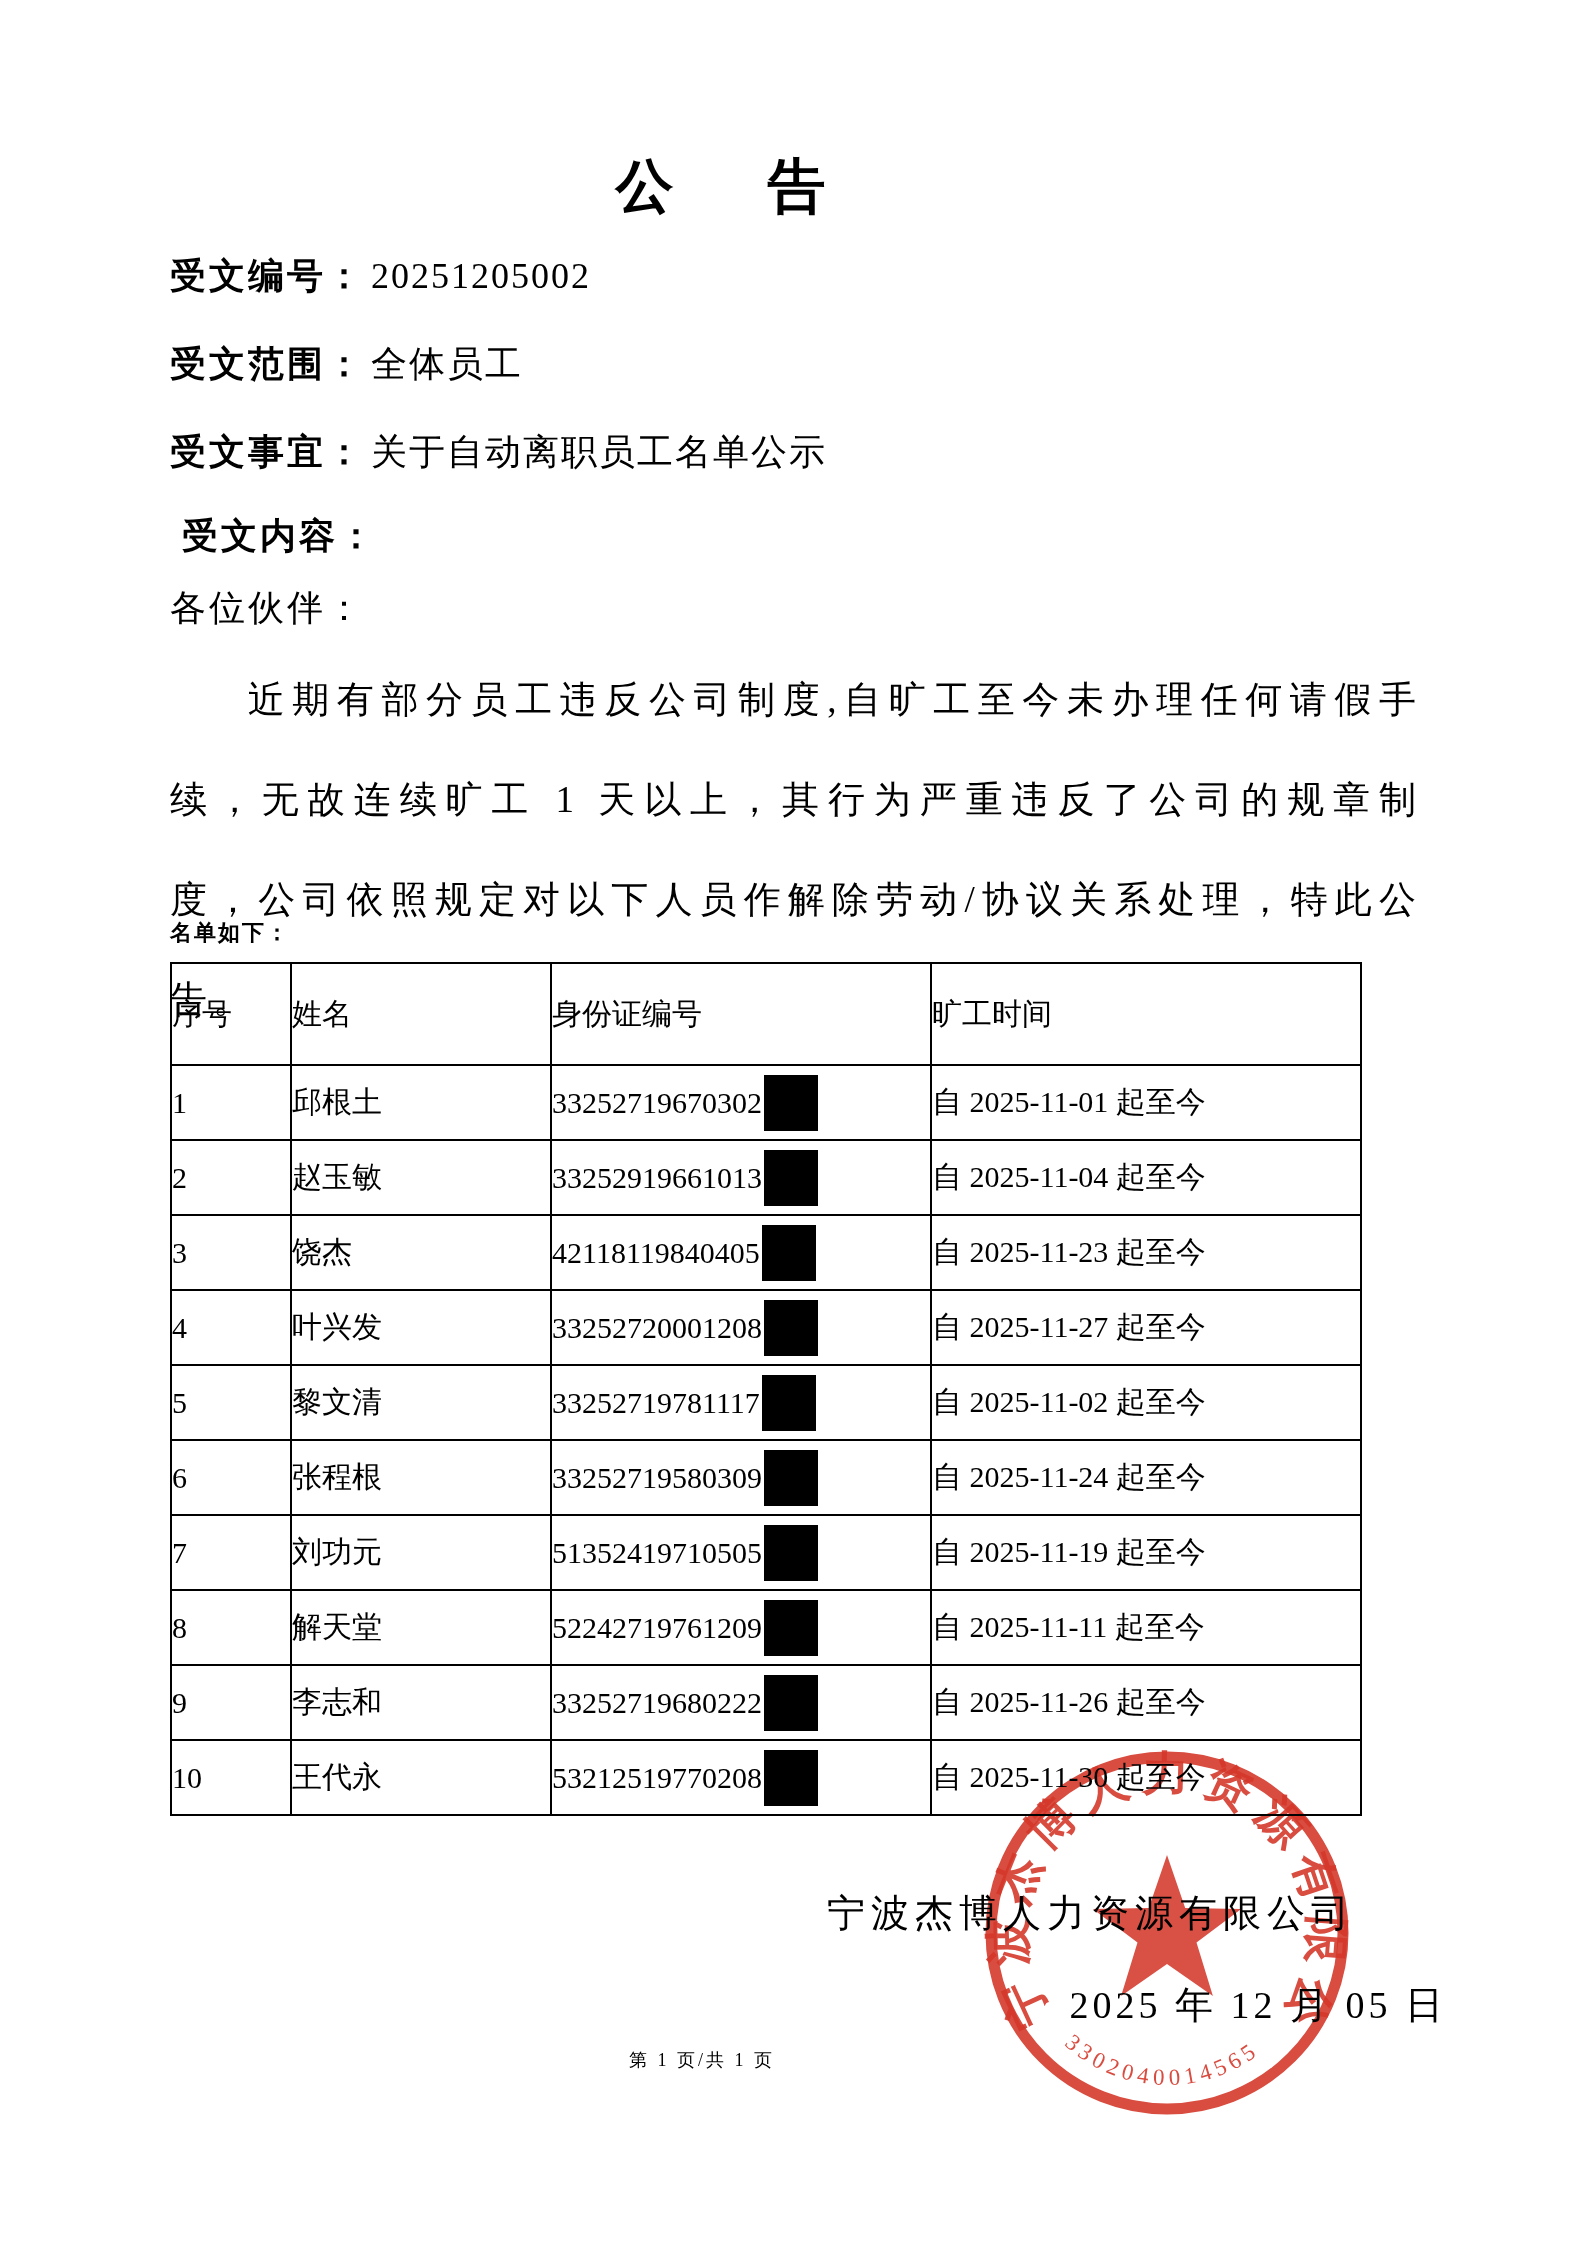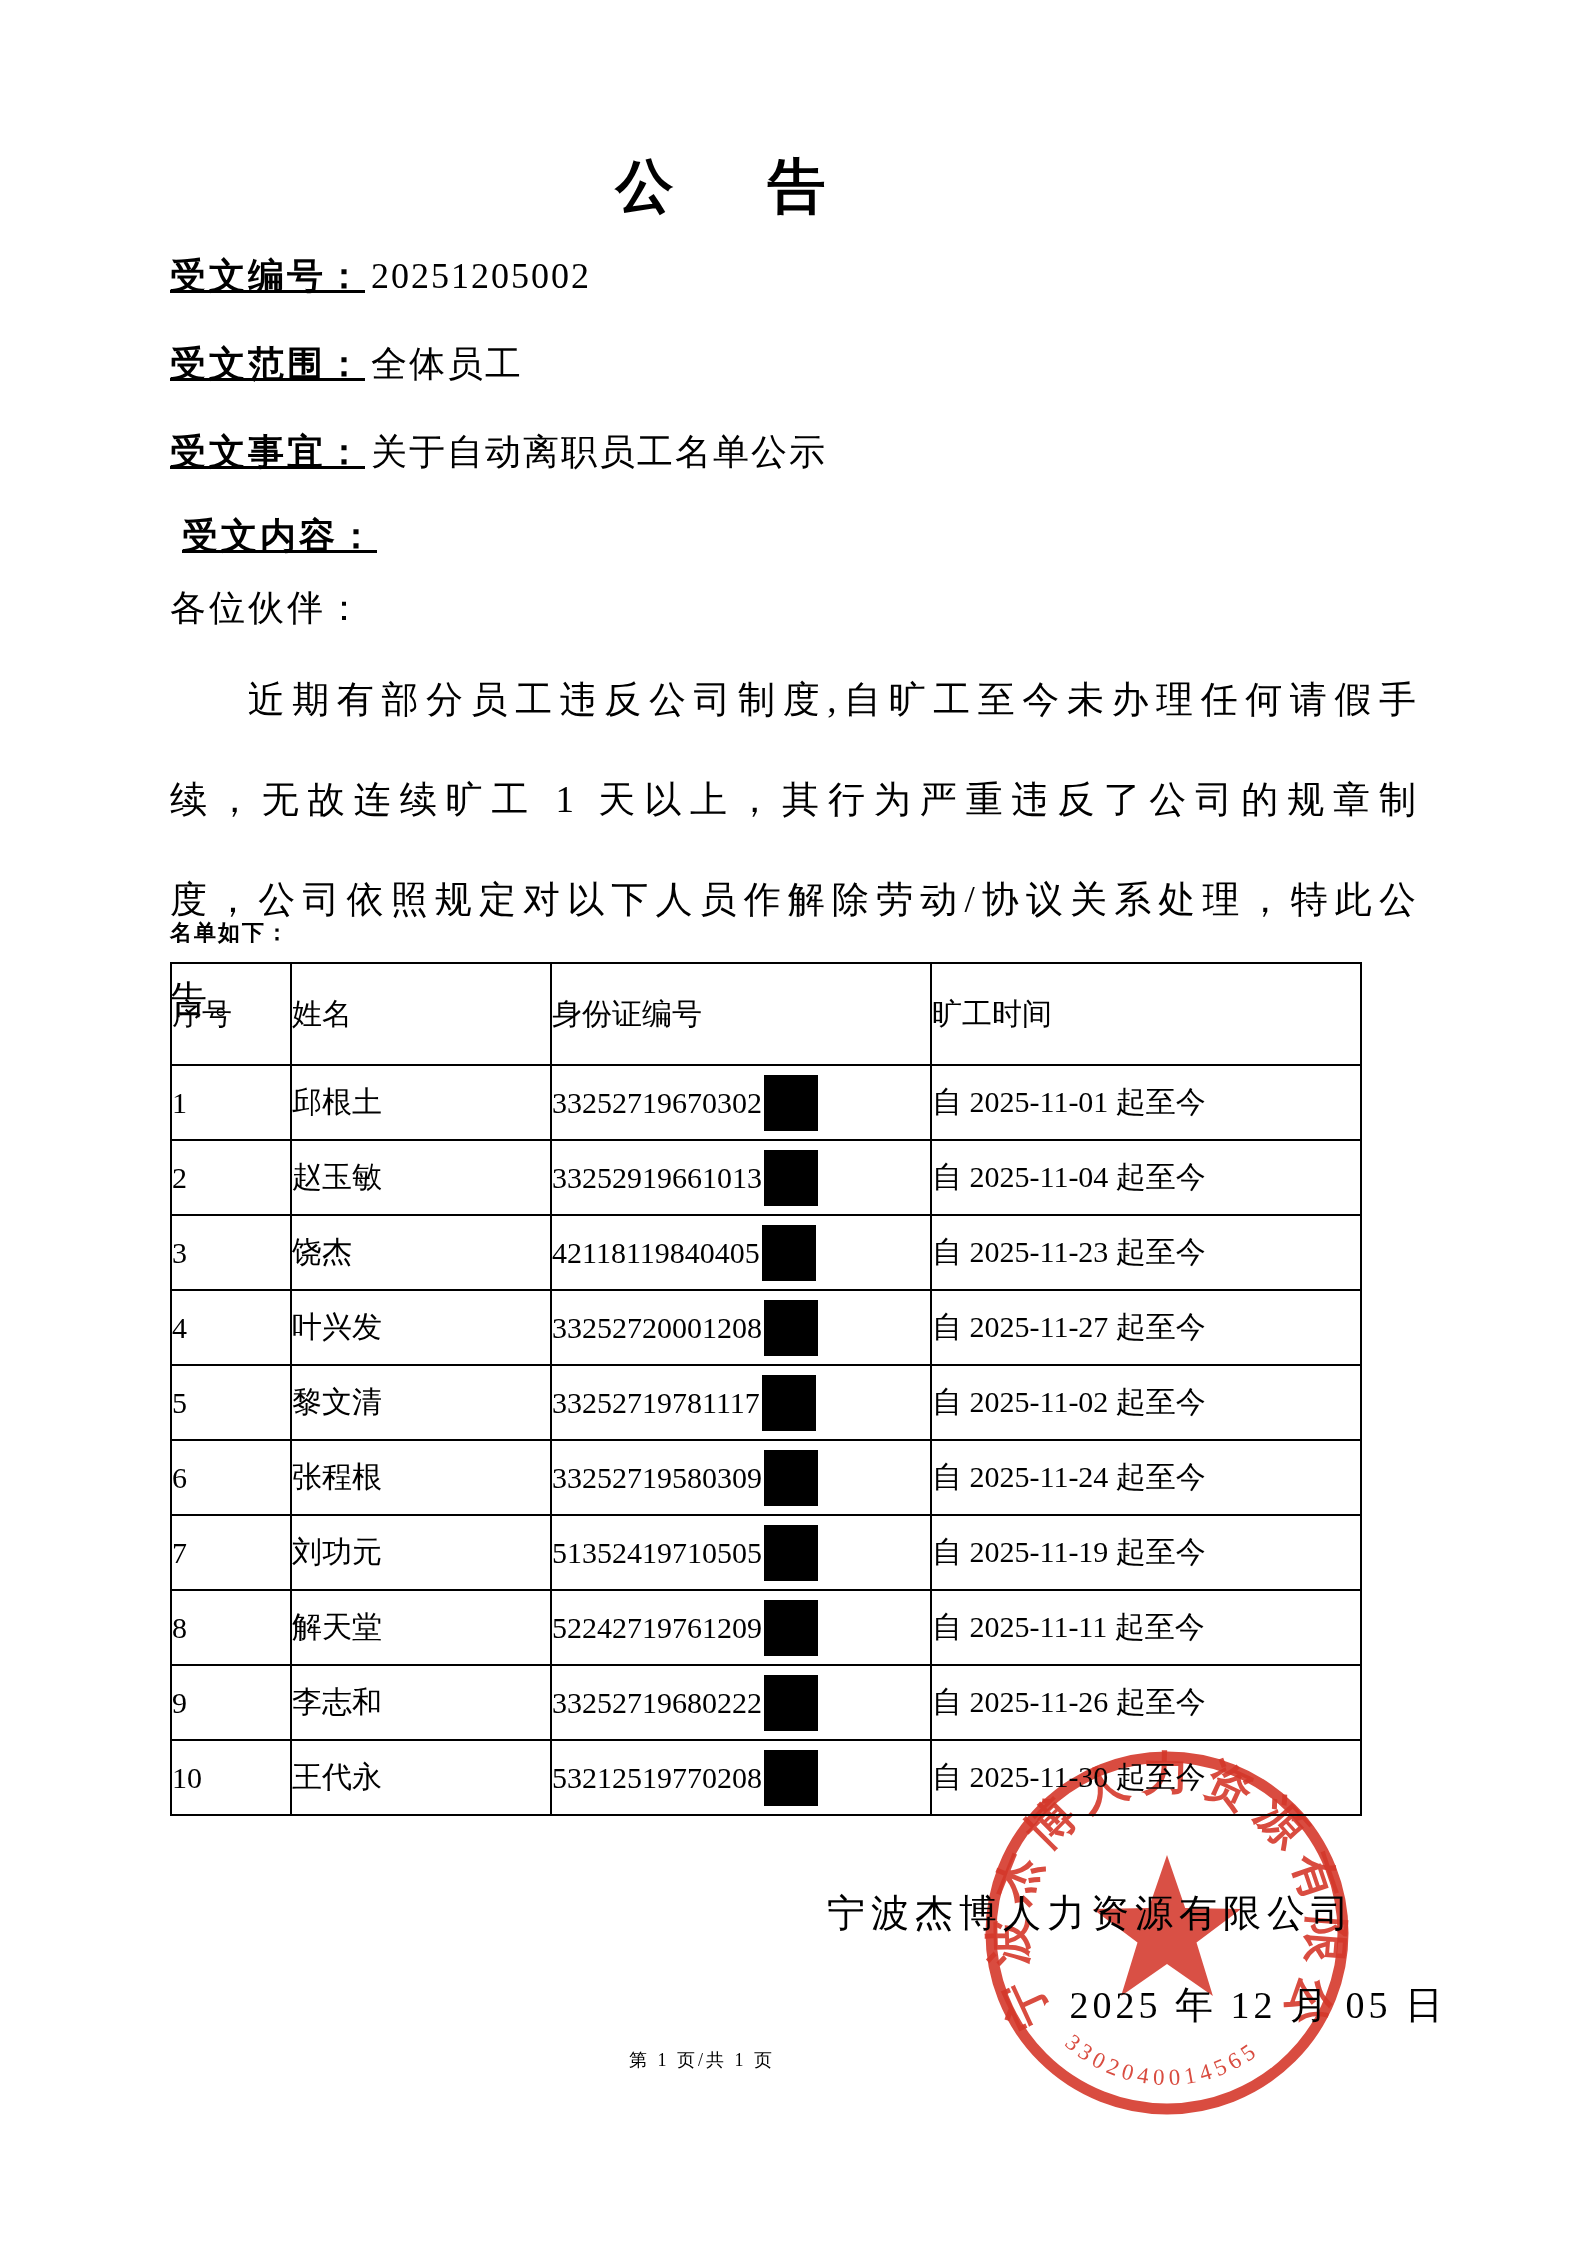--- a/index.html
+++ b/index.html
@@ -13,21 +13,21 @@
     overflow:hidden;
   }
   .abs{position:absolute;}
   .doc-title{
     top:148px;left:0;width:1459px;
     text-align:center;
     font-size:58px;font-weight:700;
     letter-spacing:18px;
   }
   .meta-line{left:170px;font-size:36px;white-space:nowrap;}
-  .meta-line .lbl{font-weight:700;letter-spacing:3px;text-decoration:underline;}
+  .meta-line .lbl{font-weight:700;letter-spacing:3px;}
   .meta-line .val{font-weight:400;letter-spacing:2px;padding-left:6px;}
   .salutation{left:170px;top:584px;font-size:36px;letter-spacing:3px;}
   .body-par{
     left:170px;top:650px;width:1252px;
     font-size:37px;line-height:100px;
     letter-spacing:6px;
     text-align:justify;
     text-indent:2.1em;
   }
   .list-label{left:170px;top:918px;font-size:22px;font-weight:700;letter-spacing:2px;}

